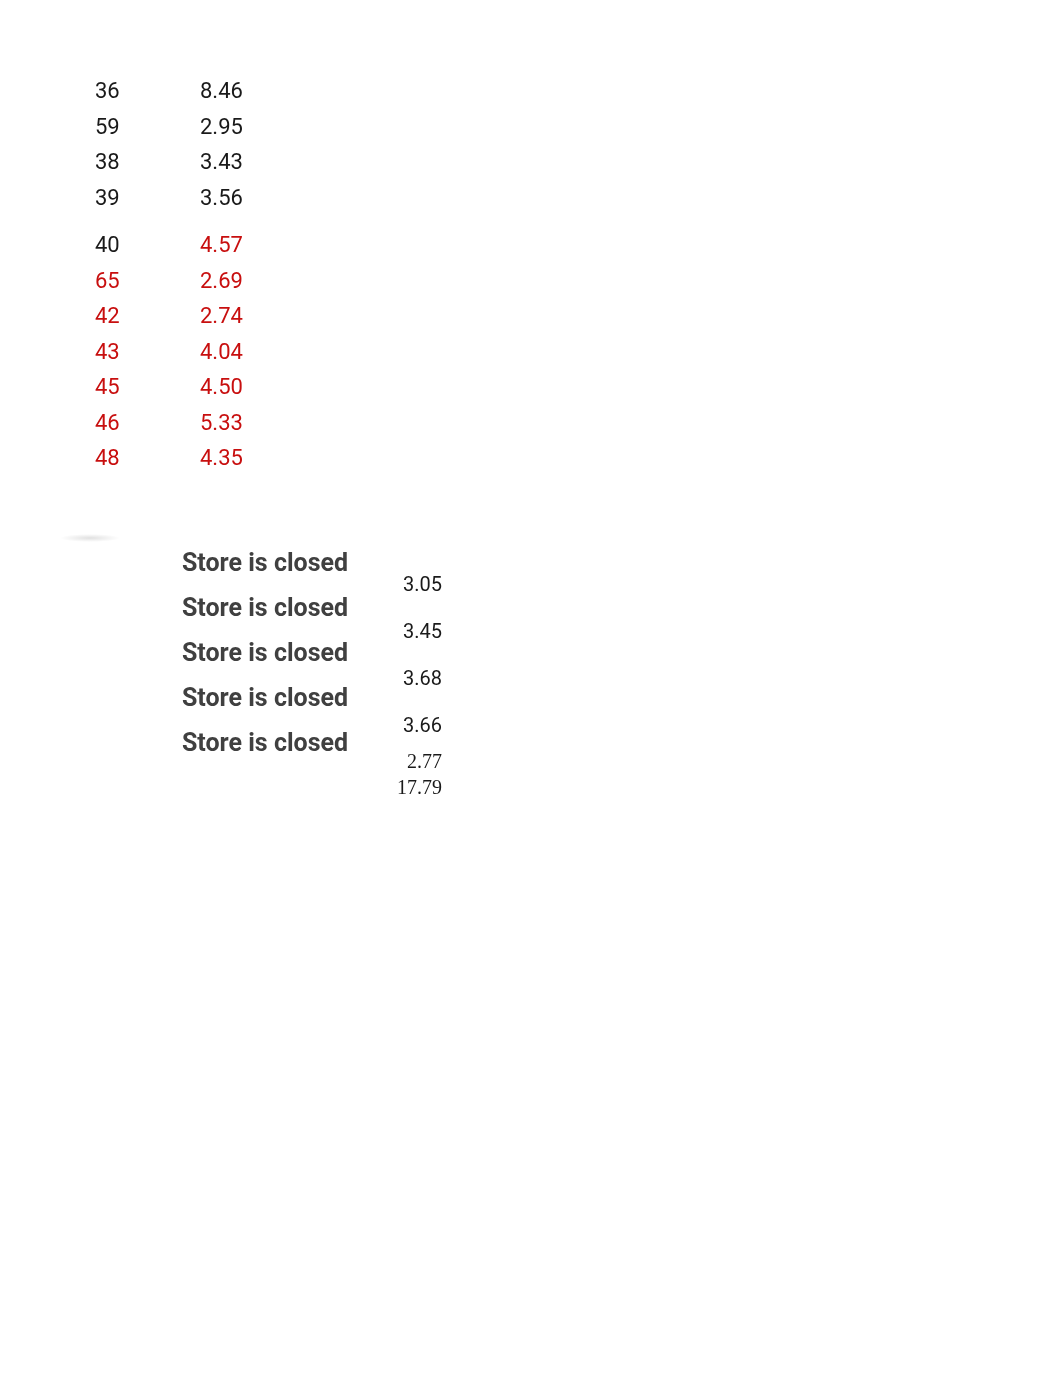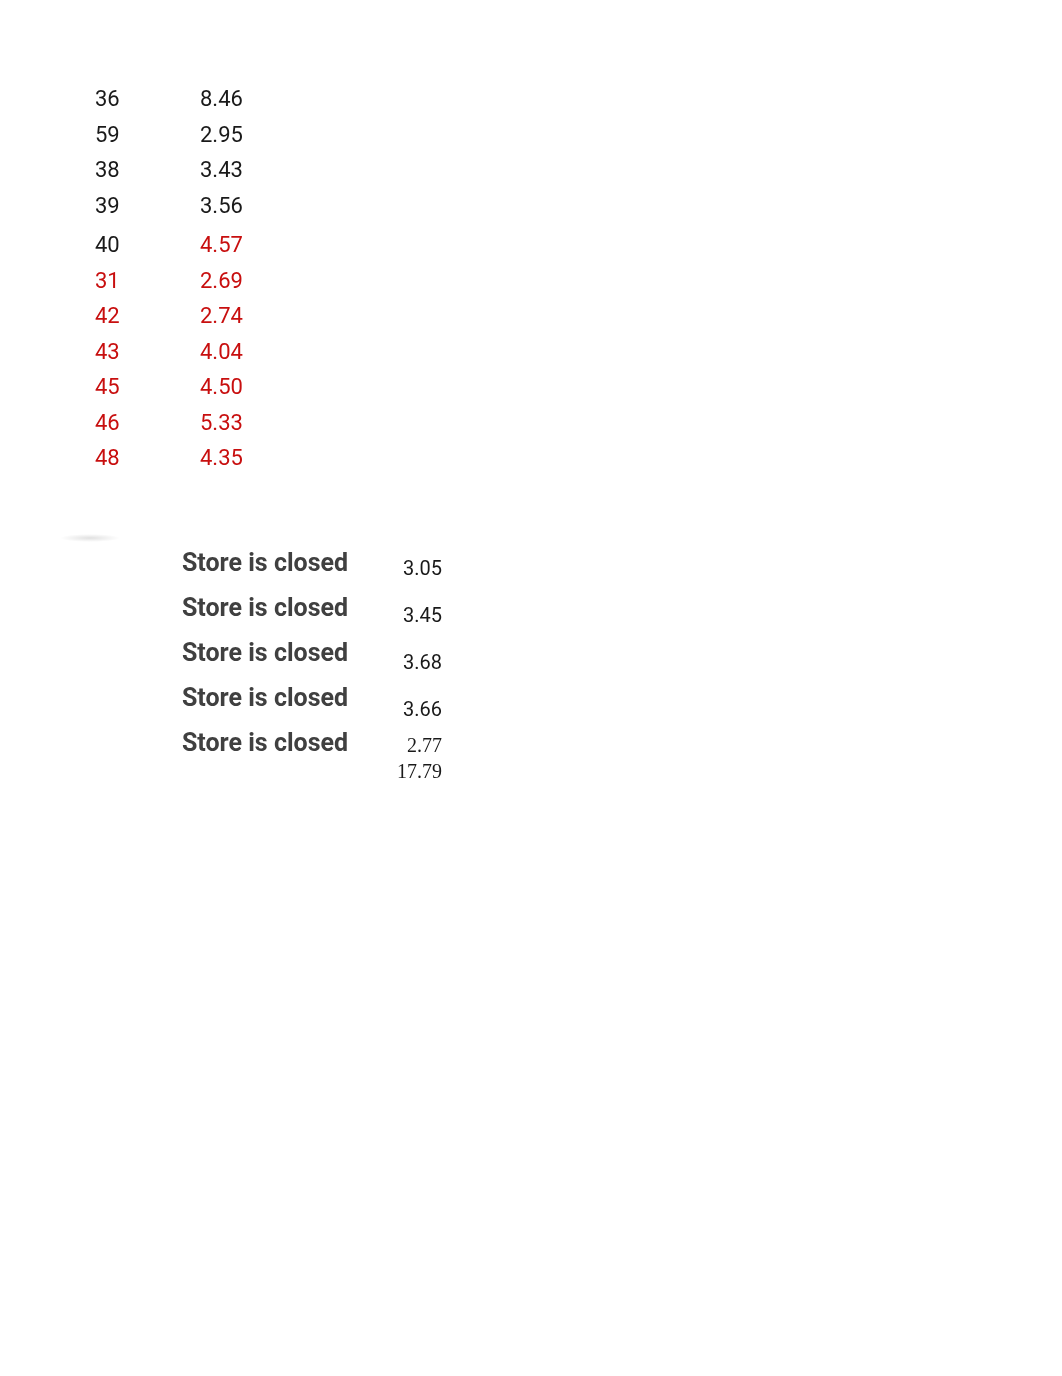--- a/index.html
+++ b/index.html
@@ -28,21 +28,20 @@
     .row .index {
       width: 105px;
       text-align: left;
     }
     .row .value {
       width: 80px;
       text-align: left;
     }
     .color-black {
       color: #1a1a1a;
-      margin-top: 8px;
     }
     .color-red {
       color: #c80f0f;
       margin-top: 12px;
     }
     .closed-section {
       position: absolute;
       top: 540px;
       left: 100px;
       width: 330px;
@@ -61,21 +60,21 @@
       font-weight: 700;
       color: #404040;
       text-align: center;
       height: 45px;
       display: flex;
       align-items: center;
       justify-content: center;
     }
     .right-column {
       position: absolute;
-      top: 544px;
+      top: 560px;
       left: 372px;
       width: 70px;
     }
     .right-value {
       font-size: 20px;
       color: #1a1a1a;
       text-align: right;
       height: 47px;
       display: flex;
       align-items: center;
@@ -104,21 +103,21 @@
   </div>
   <div class="row">
     <span class="index color-black">39</span>
     <span class="value color-black">3.56</span>
   </div>
   <div class="row">
     <span class="index color-black">40</span>
     <span class="value color-red">4.57</span>
   </div>
   <div class="row">
-    <span class="index color-red">31</span>
+    <span class="index color-red">65</span>
     <span class="value color-red">2.69</span>
   </div>
   <div class="row">
     <span class="index color-red">42</span>
     <span class="value color-red">2.74</span>
   </div>
   <div class="row">
     <span class="index color-red">43</span>
     <span class="value color-red">4.04</span>
   </div>

